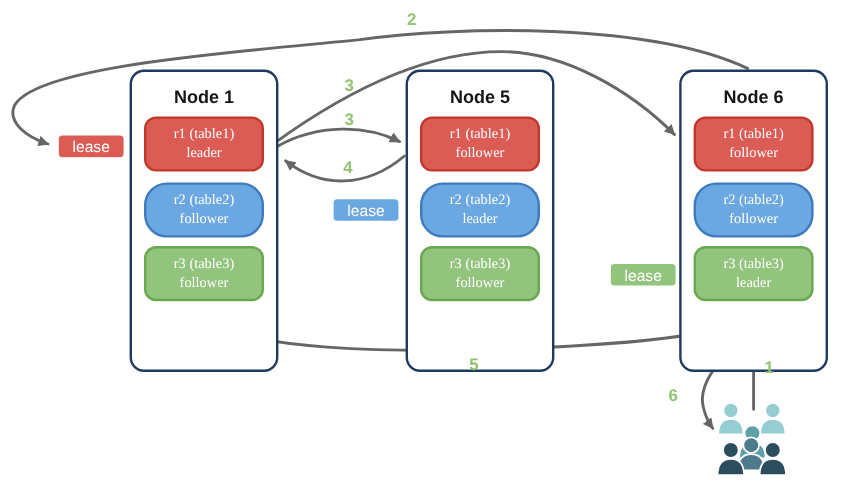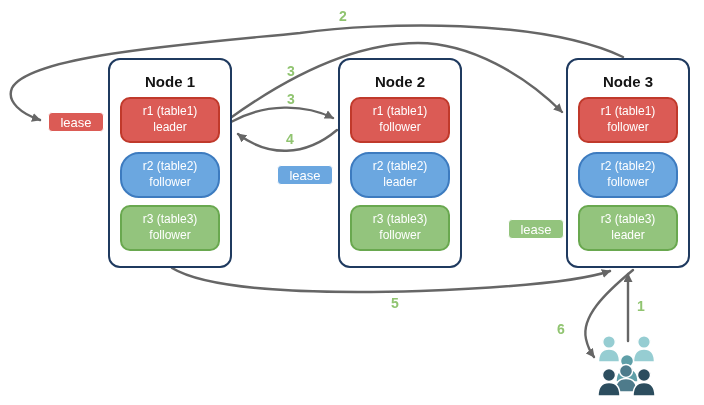--- a/index.html
+++ b/index.html
@@ -3,28 +3,28 @@
 <meta charset="utf-8">
 <style>
   html,body{margin:0;padding:0;background:#fff;}
   .stage{
     position:relative;width:704px;height:405px;background:#fff;overflow:hidden;
     font-family:"Liberation Sans","DejaVu Sans",sans-serif;
   }
   .arrows{position:absolute;left:0;top:0;width:704px;height:405px;pointer-events:none;}
   .arrows path.flow{fill:none;stroke:var(--arrow,#666666);stroke-width:2.4;stroke-linecap:round;}
   .node{
-    position:absolute;top:58px;width:124px;height:210px;background:#fff;
+    position:absolute;top:58px;width:124px;height:252px;background:#fff;
     border:2px solid var(--node_border,#1F3A5F);border-radius:12px;box-sizing:border-box;
   }
   .node-title{text-align:center;margin-top:13px;font-weight:bold;font-size:15px;color:#141414;}
   .replica{
     position:absolute;left:10px;width:100px;height:46px;border-radius:10px;
     border:2px solid;box-sizing:border-box;color:#fff;font-size:12px;line-height:1.32;
-    display:flex;flex-direction:column;align-items:center;justify-content:center;text-align:center;
+    display:flex;flex-direction:column;align-items:center;justify-content:center;text-align:center;font-family:Liberation Serif, serif;
   }
   .pos-r1{top:37px}.pos-r2{top:92px}.pos-r3{top:145px}
   .c-red{background:var(--red_fill,#DB5B55);border-color:var(--red_border,#C0392B);}
   .c-blue{background:var(--blue_fill,#6BA7E0);border-color:var(--blue_border,#3D7BBF);border-radius:19px;}
   .c-green{background:var(--green_fill,#93C47D);border-color:var(--green_border,#69A84F);}
   .lease{
     position:absolute;width:56px;height:20px;border-radius:4px;border:1.5px solid;
     box-sizing:border-box;color:#fff;font-size:13px;display:flex;align-items:center;justify-content:center;
   }
   .lease-red{left:48px;top:112px;}
@@ -67,37 +67,37 @@
       <span>r2 (table2)</span>
       <span>follower</span>
     </div>
     <div class="replica pos-r3 c-green">
       <span>r3 (table3)</span>
       <span>follower</span>
     </div>
   </div>
 
   <div class="node" style="left:338px">
-    <div class="node-title">Node 2</div>
+    <div class="node-title">Node 5</div>
     <div class="replica pos-r1 c-red">
       <span>r1 (table1)</span>
       <span>follower</span>
     </div>
     <div class="replica pos-r2 c-blue">
       <span>r2 (table2)</span>
       <span>leader</span>
     </div>
     <div class="replica pos-r3 c-green">
       <span>r3 (table3)</span>
       <span>follower</span>
     </div>
   </div>
 
   <div class="node" style="left:566px">
-    <div class="node-title">Node 3</div>
+    <div class="node-title">Node 6</div>
     <div class="replica pos-r1 c-red">
       <span>r1 (table1)</span>
       <span>follower</span>
     </div>
     <div class="replica pos-r2 c-blue">
       <span>r2 (table2)</span>
       <span>follower</span>
     </div>
     <div class="replica pos-r3 c-green">
       <span>r3 (table3)</span>

